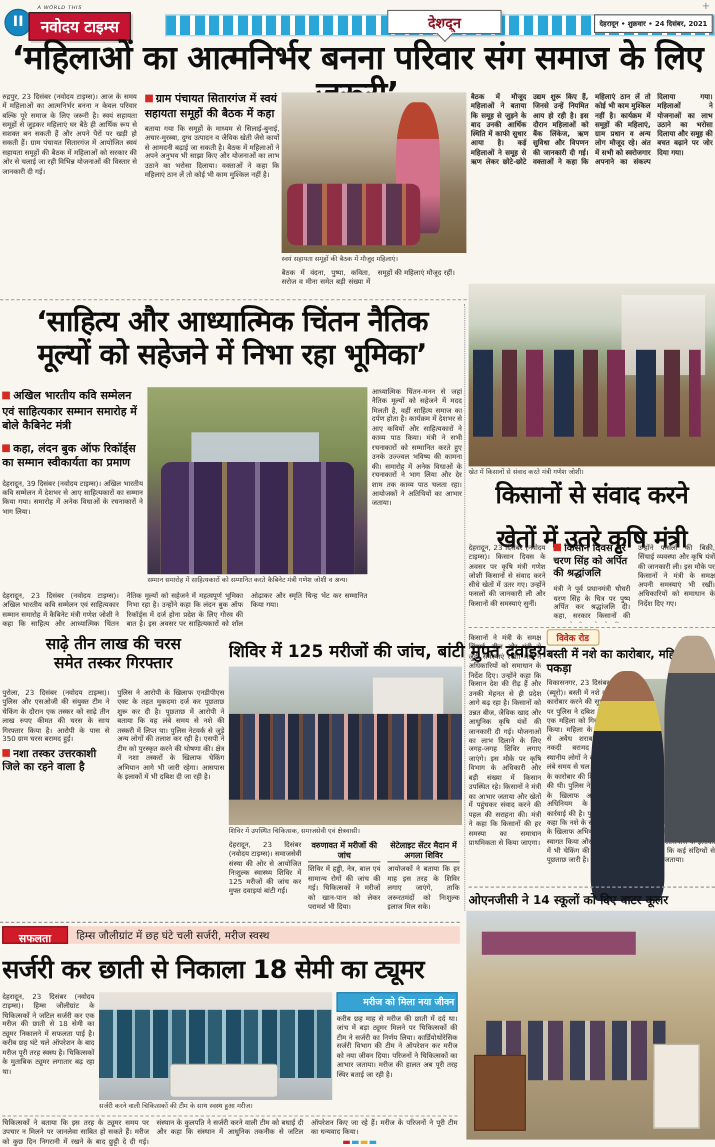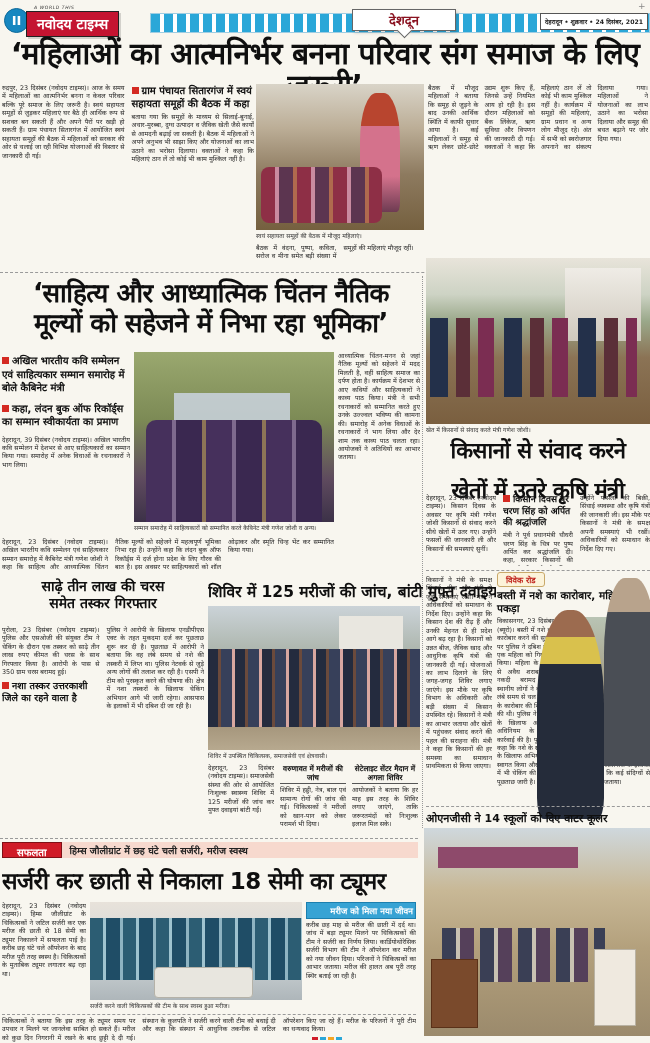--- a/index.html
+++ b/index.html
@@ -24,34 +24,34 @@
   .h1{width:650px;text-align:center;font-size:30px;font-weight:800;color:#0f0f0f;letter-spacing:-.5px;line-height:1.05;}
   .h2{font-size:26px;font-weight:800;line-height:1.16;color:#0f0f0f;text-align:center;letter-spacing:-.5px;}
   .h3{font-size:22px;font-weight:800;line-height:1.18;color:#0f0f0f;text-align:center;letter-spacing:-.5px;}
   .h4{font-size:14px;font-weight:800;line-height:1.2;color:#0f0f0f;text-align:center;}
   .h5{font-size:15.5px;font-weight:800;color:#0f0f0f;white-space:nowrap;overflow:hidden;}
   .h6{font-size:23px;font-weight:800;color:#0f0f0f;white-space:nowrap;overflow:hidden;letter-spacing:-.5px;}
   
   .bt{font-size:6.4px;line-height:1.32;text-align:justify;color:#2a2a2a;overflow:hidden;}
   .cols2{column-count:2;column-gap:7px;}
   .cols3{column-count:3;column-gap:7px;}
-  .cols4{column-count:4;column-gap:6px;}
+  .cols4{column-count:4;column-gap:6px;font-weight:bold;}
   .pq{font-size:10px;font-weight:700;line-height:1.3;color:#111;margin:3px 0;break-inside:avoid;text-align:left;}
   .pq::before{content:"";display:inline-block;width:7px;height:7px;background:#d42a22;margin-right:3px;}
   .deck{font-size:10px;font-weight:700;line-height:1.35;color:#111;}
   .deck::before{content:"";display:inline-block;width:7px;height:7px;background:#d42a22;margin-right:3px;}
   .cap{font-size:6px;color:#333;line-height:1.2;}
   .subh{font-size:7.3px;font-weight:700;text-align:center;color:#111;border-bottom:1px solid #555;
         padding-bottom:1px;margin-bottom:2px;line-height:1.25;}
   .hr{border-top:1px dashed #9a9a9a;height:0;}
   .vr{width:0;border-left:1px dotted #999;}
   
   .kick{display:flex;align-items:stretch;}
   .kredbox{background:#d01c28;color:#fff;font-weight:800;font-size:10px;padding:2px 14px;border:1px solid #801016;}
-  .kstrip{flex:1;background:#f7d9ce;font-size:9.5px;font-weight:700;color:#222;padding:2px 8px;
+  .kstrip{flex:1;background:#f7d9ce;font-size:9.5px;font-weight:400;color:#222;padding:2px 8px;
           display:flex;align-items:center;text-align:center;}
   .nlhead{background:#37a3d4;color:#fff;font-size:8.5px;font-weight:800;text-align:right;
           padding:2px;border:1px solid #1c7fae;}
   .vtag{display:inline-block;border:1px solid #c9a96a;background:#fcf3da;color:#c0231c;font-weight:800;
         font-size:8px;padding:1px 8px;border-radius:3px;}
   .vhead{font-size:10.5px;font-weight:800;margin-top:2px;color:#0f0f0f;line-height:1.2;}
   .ohead{font-size:11px;font-weight:800;color:#0f0f0f;white-space:nowrap;overflow:hidden;}
   
   .ph{overflow:hidden;background:#b9b0a0;}
   .ph1{background:linear-gradient(180deg,#d9d4c8 0%,#bcae97 30%,#8d7a5f 62%,#75603f 100%);}

